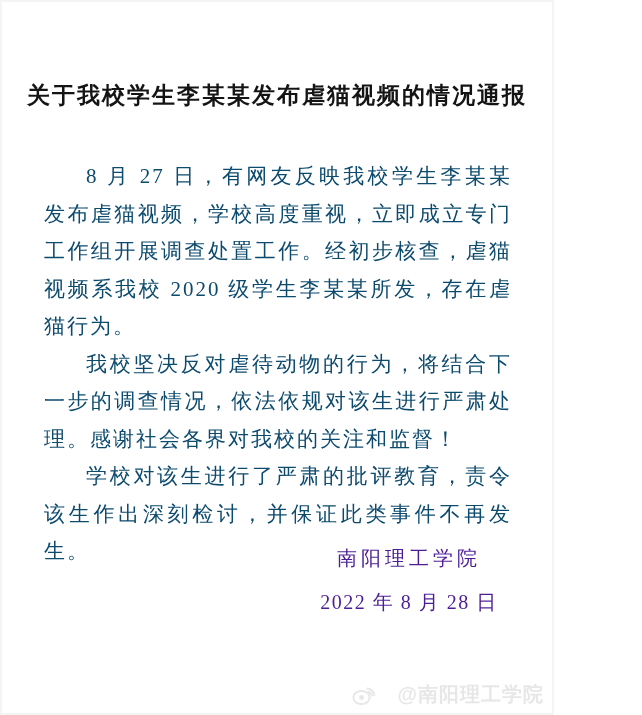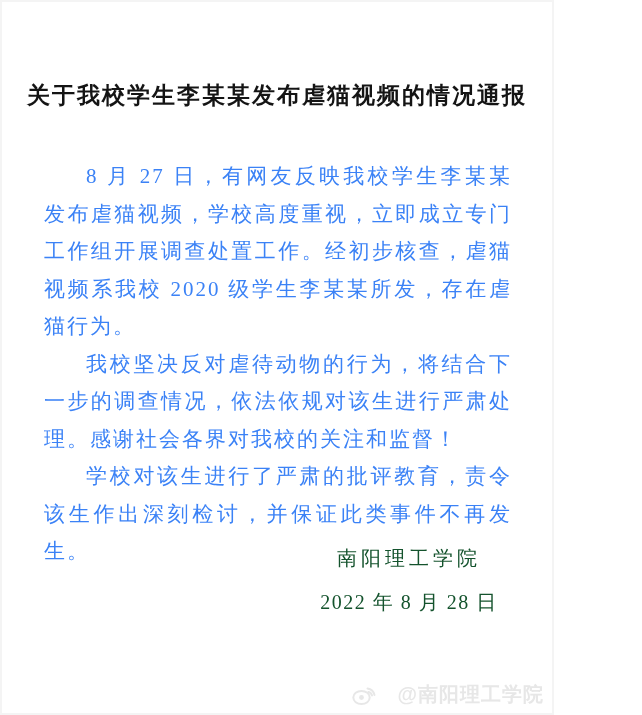--- a/index.html
+++ b/index.html
@@ -33,34 +33,34 @@
     position: absolute;
     top: 158px;
     left: 44px;
     right: 42px;
     font-family: "Liberation Serif", "DejaVu Serif", serif;
     font-size: 21px;
     line-height: 37.5px;
     letter-spacing: 2px;
     text-align: justify;
     text-justify: inter-ideograph;
-    color: #3b82f6;
+    color: #0c4a6e;
   }
   .body-text p {
     margin: 0;
     text-indent: 2em;
   }
   .sign-block {
     position: absolute;
     top: 536px;
     right: 45px;
     width: 200px;
     text-align: center;
     font-family: "Liberation Serif", "DejaVu Serif", serif;
-    color: #14532d;
+    color: #4c1d95;
   }
   .sign-org {
     font-size: 20px;
     line-height: 44px;
     letter-spacing: 4px;
   }
   .sign-date {
     font-size: 20px;
     line-height: 44px;
     letter-spacing: 1.5px;

